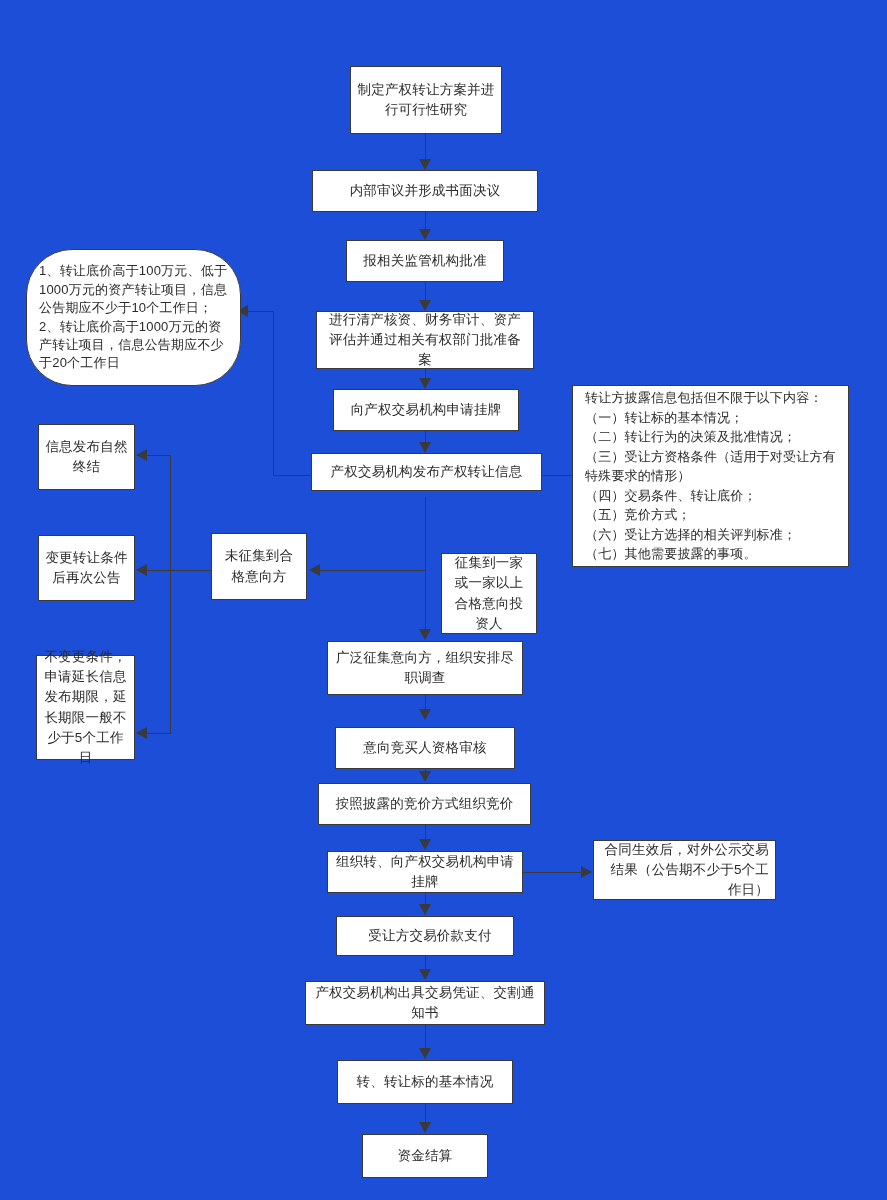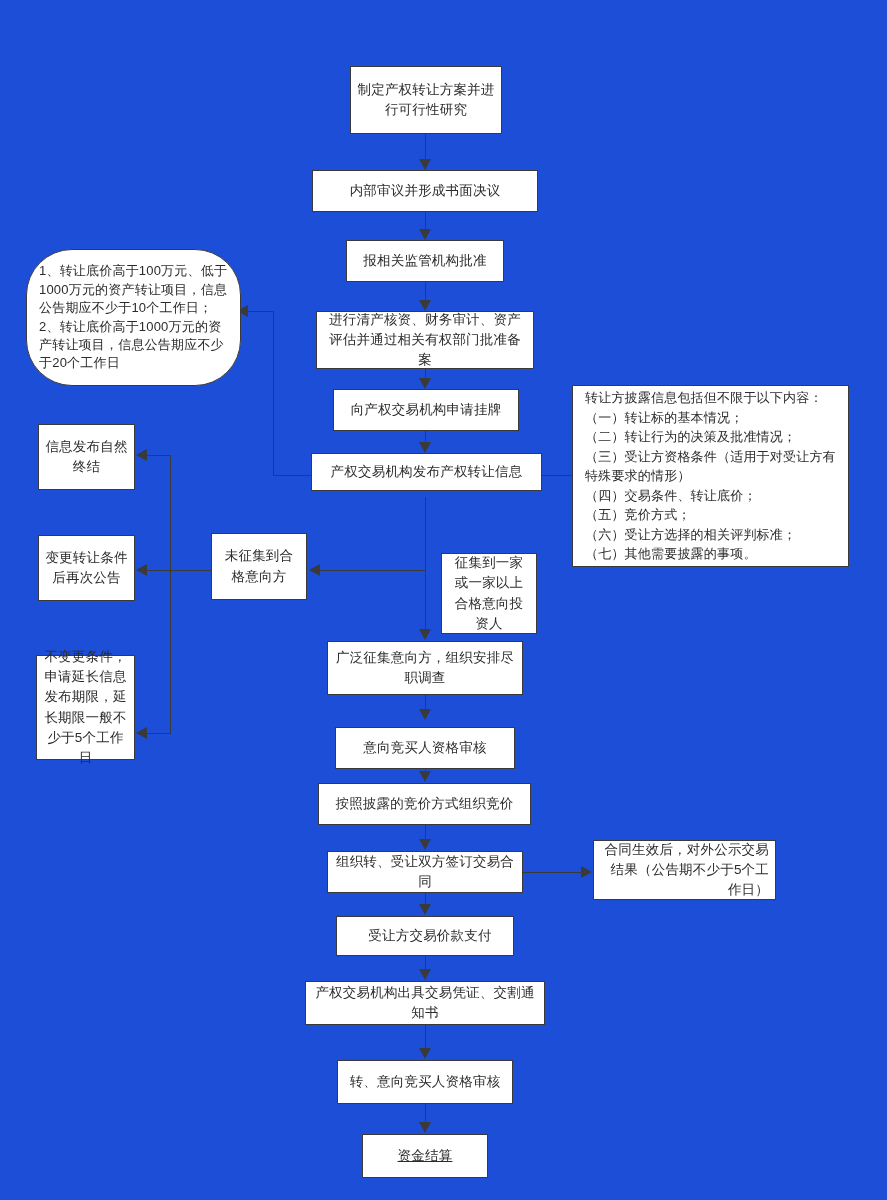--- a/index.html
+++ b/index.html
@@ -113,36 +113,36 @@
 
   <div class="node" style="left:335px;top:721px;width:180px;height:42px;margin-top:6px;">
     <span class="txt">意向竞买人资格审核</span>
   </div>
 
   <div class="node" style="left:318px;top:783px;width:213px;height:42px;">
     <span class="txt">按照披露的竞价方式组织竞价</span>
   </div>
 
   <div class="node" style="left:327px;top:851px;width:196px;height:42px;">
-    <span class="txt">组织转、受让双方签订交易合同</span>
+    <span class="txt">组织转、向产权交易机构申请挂牌</span>
   </div>
 
   <div class="node" style="left:336px;top:916px;width:178px;height:40px;padding-left:16px;">
     <span class="txt">受让方交易价款支付</span>
   </div>
 
   <div class="node" style="left:305px;top:981px;width:240px;height:44px;">
     <span class="txt">产权交易机构出具交易凭证、交割通知书</span>
   </div>
 
   <div class="node" style="left:337px;top:1060px;width:176px;height:44px;">
-    <span class="txt">转、意向竞买人资格审核</span>
-  </div>
-
-  <div class="node" style="left:362px;top:1134px;width:126px;height:44px;text-decoration:underline;">
+    <span class="txt">转、转让标的基本情况</span>
+  </div>
+
+  <div class="node" style="left:362px;top:1134px;width:126px;height:44px;">
     <span class="txt">资金结算</span>
   </div>
 
   <div class="node rounded left-align small" style="left:26px;top:249px;width:215px;height:137px;white-space:pre-line;line-height:1.42;">
     <span class="txt">1、转让底价高于100万元、低于1000万元的资产转让项目，信息公告期应不少于10个工作日；
 2、转让底价高于1000万元的资产转让项目，信息公告期应不少于20个工作日</span>
   </div>
 
   <div class="node left-align small" style="left:572px;top:385px;width:277px;height:182px;white-space:pre-line;line-height:1.5;">
     <span class="txt">转让方披露信息包括但不限于以下内容：

